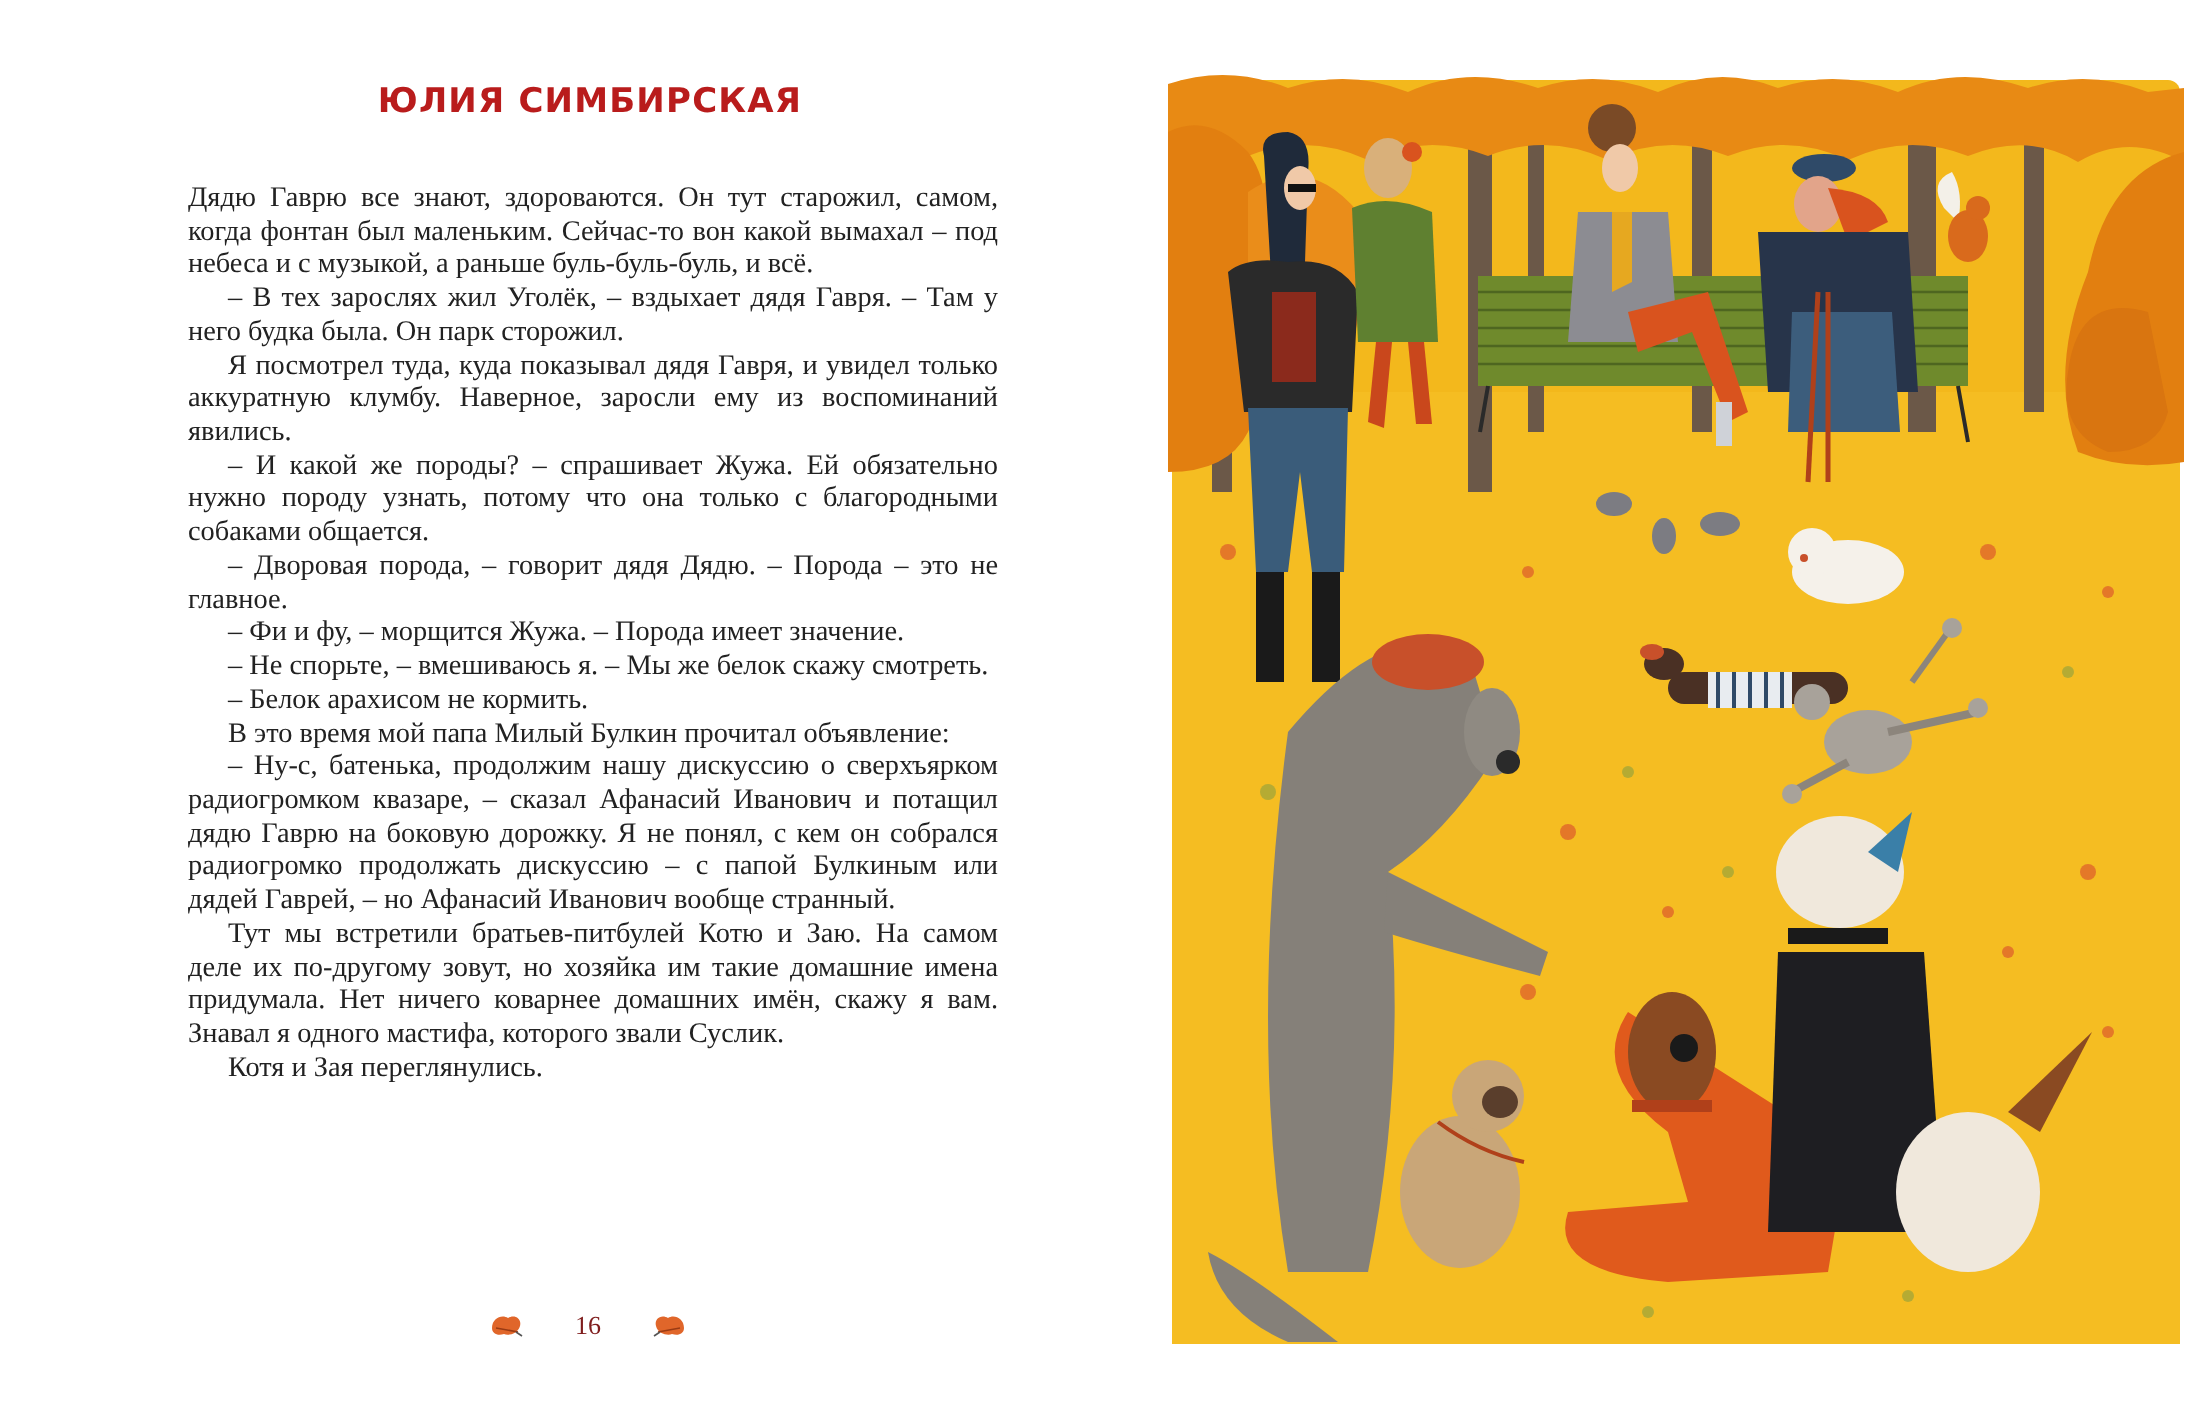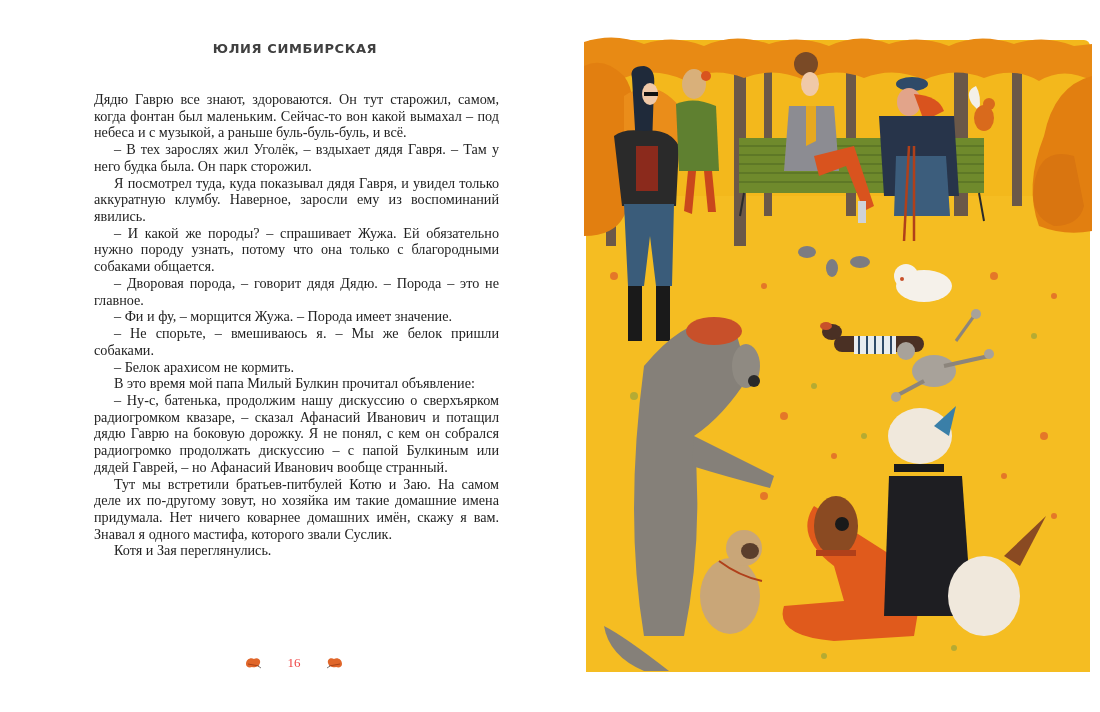--- a/index.html
+++ b/index.html
@@ -2,57 +2,57 @@
 <html><head>
 <meta charset="utf-8">
 <style>
   html, body { margin: 0; padding: 0; background: #ffffff; }
   body { width: 1100px; height: 712px; position: relative; overflow: hidden; }
   .page-left {
     position: absolute; left: 0; top: 0; width: 580px; height: 712px; background: #fff;
   }
   .running-head {
     position: absolute; left: 0; width: 590px; top: 41px; text-align: center;
-    font-family: "DejaVu Sans", sans-serif; font-size: 13px; letter-spacing: 0.6px;
-    color: #404040; font-weight: bold;
+    font-family: "DejaVu Sans", sans-serif; font-size: 17px; letter-spacing: 0.6px;
+    color: #b91c1c; font-weight: bold;
   }
   .text-block {
     position: absolute; left: 94px; top: 91px; width: 405px;
     font-family: "Liberation Serif", serif; font-size: 14.2px; line-height: 16.72px;
     color: #222; text-align: justify;
   }
   .text-block p { margin: 0; text-indent: 20px; }
   .text-block p.first { text-indent: 0; }
   .folio {
     position: absolute; left: 244px; top: 652px; width: 100px; height: 22px;
     display: flex; align-items: center; justify-content: space-between;
   }
   .folio .num {
-    font-family: "Liberation Serif", serif; font-size: 13px; color: #ef4444;
+    font-family: "Liberation Serif", serif; font-size: 13px; color: #7f1d1d;
   }
   .leaf { width: 18px; height: 14px; }
   .illustration {
     position: absolute; left: 584px; top: 36px; width: 508px; height: 640px;
   }
   .illustration svg { display: block; }
 </style>
 </head>
 <body>
 
 <div class="page-left">
   <div class="running-head">ЮЛИЯ СИМБИРСКАЯ</div>
 
   <div class="text-block">
     <p class="first">Дядю Гаврю все знают, здороваются. Он тут старожил, самом, когда фонтан был маленьким. Сейчас-то вон какой вымахал – под небеса и с музыкой, а раньше буль-буль-буль, и всё.</p>
     <p>– В тех зарослях жил Уголёк, – вздыхает дядя Гавря. – Там у него будка была. Он парк сторожил.</p>
     <p>Я посмотрел туда, куда показывал дядя Гавря, и увидел только аккуратную клумбу. Наверное, заросли ему из воспоминаний явились.</p>
     <p>– И какой же породы? – спрашивает Жужа. Ей обязательно нужно породу узнать, потому что она только с благородными собаками общается.</p>
     <p>– Дворовая порода, – говорит дядя Дядю. – Порода – это не главное.</p>
     <p>– Фи и фу, – морщится Жужа. – Порода имеет значение.</p>
-    <p>– Не спорьте, – вмешиваюсь я. – Мы же белок пришли собаками.</p>
+    <p>– Не спорьте, – вмешиваюсь я. – Мы же белок скажу смотреть.</p>
     <p>– Белок арахисом не кормить.</p>
     <p>В это время мой папа Милый Булкин прочитал объявление:</p>
     <p>– Ну-с, батенька, продолжим нашу дискуссию о сверхъярком радиогромком квазаре, – сказал Афанасий Иванович и потащил дядю Гаврю на боковую дорожку. Я не понял, с кем он собрался радиогромко продолжать дискуссию – с папой Булкиным или дядей Гаврей, – но Афанасий Иванович вообще странный.</p>
     <p>Тут мы встретили братьев-питбулей Котю и Заю. На самом деле их по-другому зовут, но хозяйка им такие домашние имена придумала. Нет ничего коварнее домашних имён, скажу я вам. Знавал я одного мастифа, которого звали Суслик.</p>
     <p>Котя и Зая переглянулись.</p>
   </div>
 
   <div class="folio">
     <svg class="leaf" viewBox="0 0 18 14">
       <path d="M2 8 C2 3 7 1 10 3 C13 1 17 3 16 7 C15 11 10 12 8 11 C5 12 2 11 2 8 Z" fill="#e0662a"></path>

